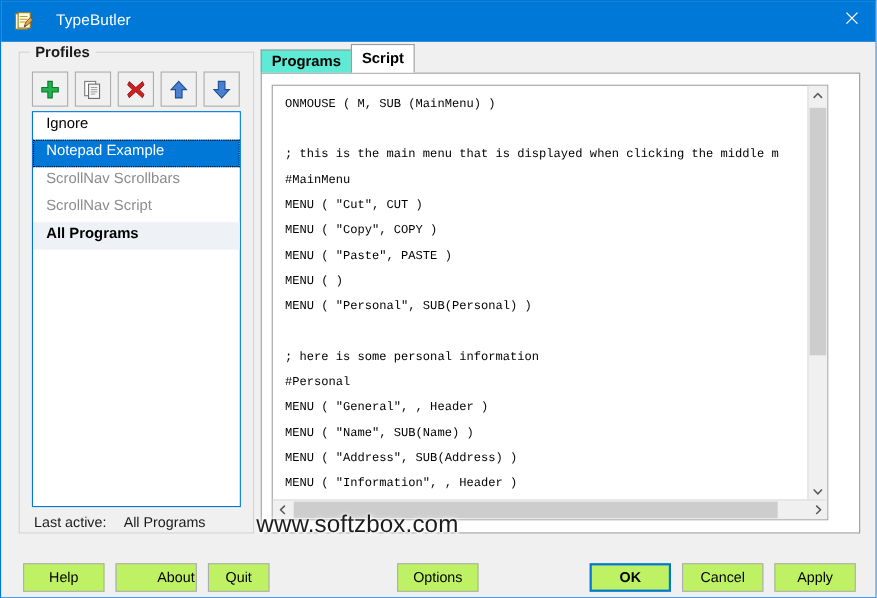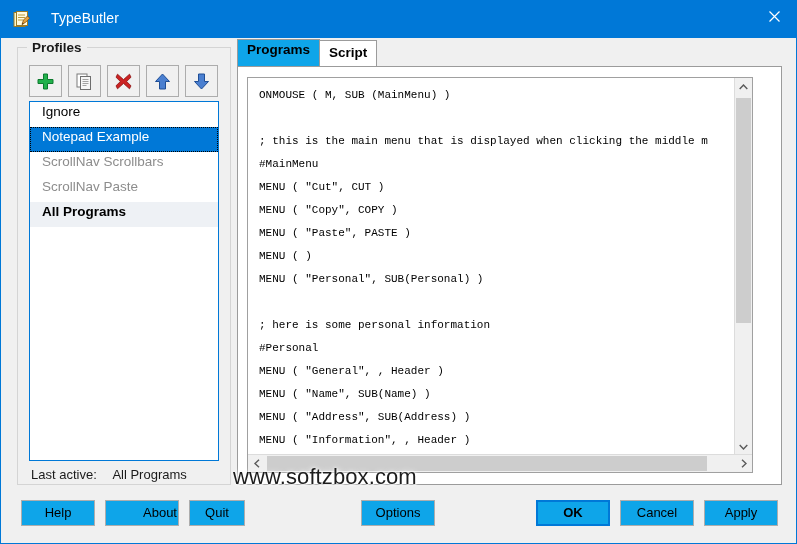--- a/index.html
+++ b/index.html
@@ -135,26 +135,26 @@
   
   .tabstrip {
     position: absolute;
     left: 236px; top: 41px;
     height: 24px;
     display: flex;
     align-items: flex-end;
     z-index: 4;
   }
   .tab {
-    height: 27px;
+    height: 21px;
     padding: 0 9px;
     font-size: 13.5px;
     font-weight: bold;
     color: #000;
-    background: #0ea5e9;
+    background: #5eead4;
     border: 1px solid #9b9b9b;
     border-bottom: none;
     box-sizing: border-box;
     line-height: 19px;
     cursor: default;
     white-space: nowrap;
   }
   .tab.active {
     height: 26px;
     line-height: 24px;
@@ -251,30 +251,31 @@
     left: 19px; top: 1px;
     width: 440px; height: 15px;
     background: #cdcdcd;
     cursor: default;
   }
 
   
   .btn {
     position: absolute;
     height: 26px;
-    background: #0ea5e9;
+    background: #bef264;
     border: 1px solid #adadad;
     box-sizing: border-box;
     font-family: "Liberation Sans", sans-serif;
     font-size: 13px;
     color: #000000;
     text-align: center;
     line-height: 24px;
     cursor: default;
     white-space: nowrap;
+    margin-top: 12px;
   }
   .btn.default {
     border: 2px solid #0078d7;
     font-weight: bold;
     line-height: 22px;
   }
   #btn-help   { left: 20px;  top: 499px; width: 74px; }
   #btn-about  { left: 104px; top: 499px; width: 74px; padding-left: 36px; }
   #btn-quit   { left: 188px; top: 499px; width: 56px; }
   #btn-options{ left: 360px; top: 499px; width: 74px; }
@@ -348,21 +349,21 @@
       <svg width="19" height="19" viewBox="0 0 19 19">
         <path d="M9.5 17 L2.5 9.5 L6.5 9.5 L6.5 2 L12.5 2 L12.5 9.5 L16.5 9.5 Z" fill="#4a7fd0" stroke="#1f4e96" stroke-width="1"></path>
       </svg>
     </div>
   </div>
 
   <div class="listbox" id="profiles-list">
       <div class="list-item">Ignore</div>
       <div class="list-item selected">Notepad Example</div>
       <div class="list-item disabled">ScrollNav Scrollbars</div>
-      <div class="list-item disabled">ScrollNav Paste</div>
+      <div class="list-item disabled">ScrollNav Script</div>
       <div class="list-item bold alt">All Programs</div>
     </div>
 
   <div class="last-active">
     <span>Last active:</span>
     <span class="la-value">All Programs</span>
   </div>
 
   <div class="tabstrip" id="tab-strip">
       <div class="tab">Programs</div>

